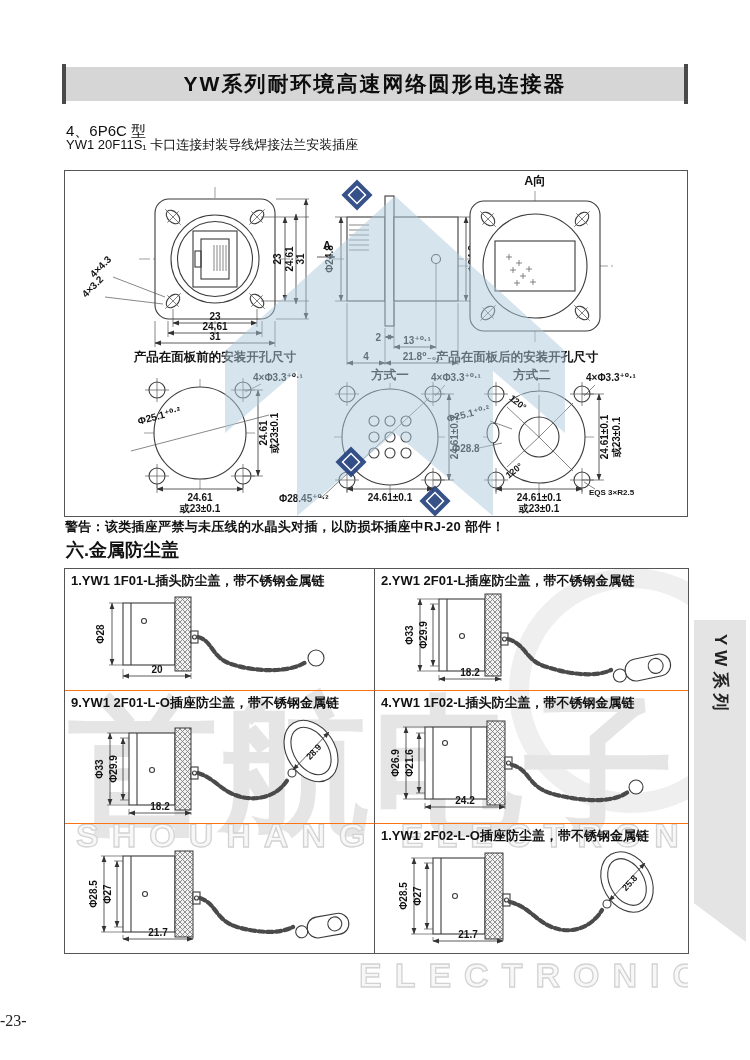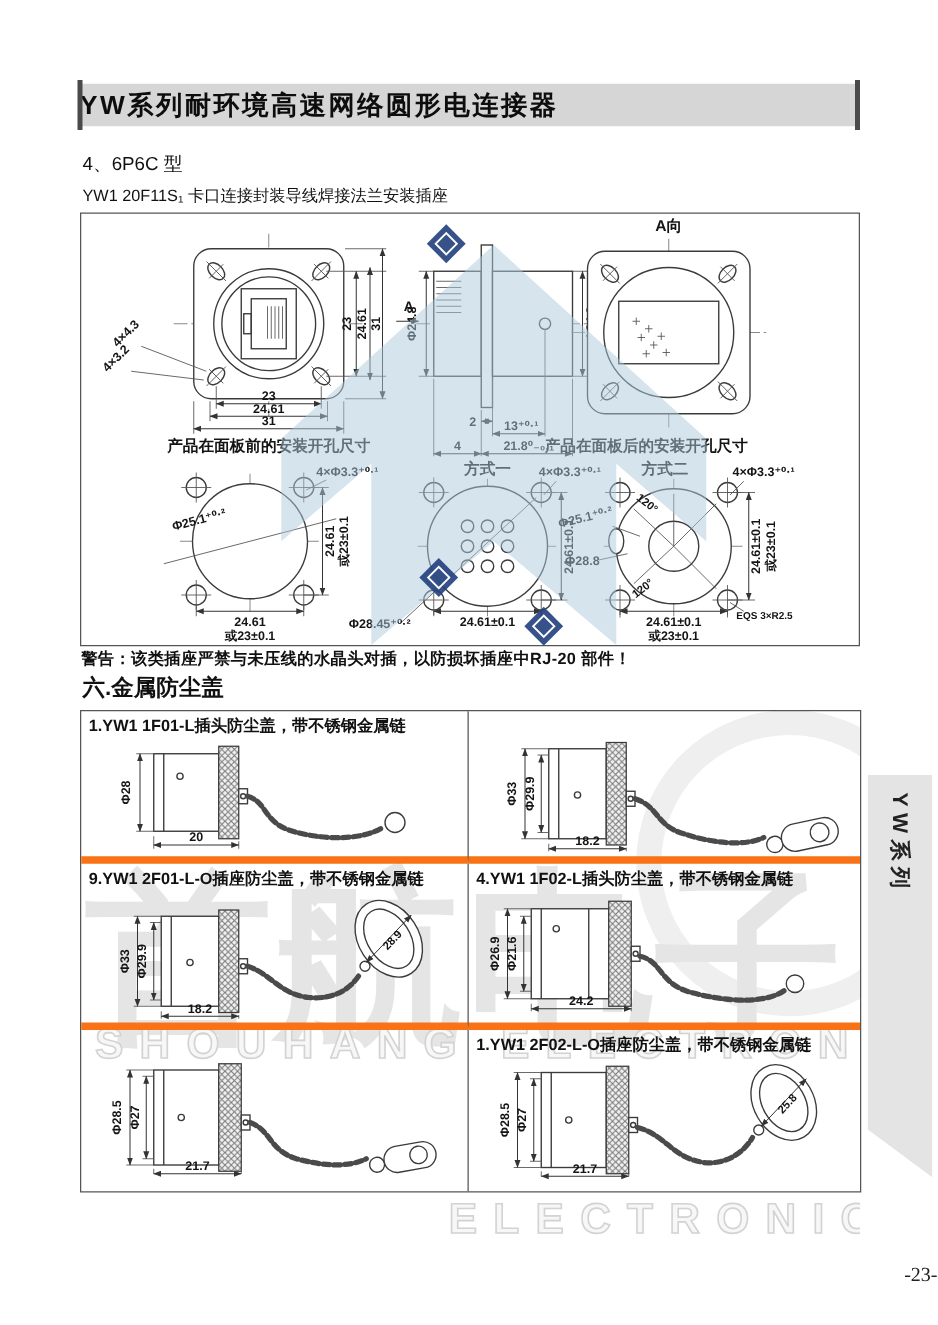--- a/index.html
+++ b/index.html
@@ -1,42 +1,42 @@
 <!DOCTYPE html>
 <html><head>
 <meta charset="utf-8">
 <style>
   html,body{margin:0;padding:0}
   body{width:750px;height:1060px;background:#fff;font-family:"Liberation Sans","DejaVu Sans",sans-serif;color:#111}
   .page{position:relative;width:750px;height:1060px;overflow:hidden;background:#fff}
-  .titlebar{position:absolute;left:64px;top:67px;width:622px;height:34px;background:#d6d6d6;display:flex;align-items:center;justify-content:flex-start}
+  .titlebar{position:absolute;left:64px;top:67px;width:622px;height:34px;background:#d6d6d6;display:flex;align-items:center;justify-content:center}
   .titlebar .tick{position:absolute;top:-3px;width:4px;height:40px;background:#4a4a4a}
   .tick.l{left:-2px}.tick.r{right:-2px}
   h1{margin:0;font-size:21px;font-weight:700;letter-spacing:2px;color:#0d0d0d}
   .sec4{position:absolute;left:66px;top:122px;font-size:15px;font-weight:500}
-  .model{position:absolute;left:66px;top:148px;font-size:13px}
+  .model{position:absolute;left:66px;top:136px;font-size:13px}
   .box1{position:absolute;left:64px;top:170px;width:622px;height:345px;border:1px solid #555;z-index:1}
   .box1 svg.d1{position:absolute;left:0;top:0}
   svg.wmov{position:absolute;left:0;top:0;pointer-events:none}
   .warning{position:absolute;left:65px;top:518px;font-size:13px;font-weight:600;letter-spacing:.3px;z-index:1}
   .sec6{position:absolute;left:66px;top:538px;font-size:18px;font-weight:700;z-index:1}
   .wmgray{position:absolute;left:64px;top:560px;width:624px;height:460px;overflow:hidden;z-index:0}
   .wmring{position:absolute;left:445px;top:8px;width:205px;height:205px;border:20px solid #efefef;border-radius:50%}
   .wmcn{position:absolute;left:4px;top:108px;font-size:150px;font-weight:700;color:#e5e5e5;letter-spacing:2px;white-space:nowrap}
   .wmen{position:absolute;font-weight:700;color:#f7f7f7;-webkit-text-stroke:1.3px #d3d3d3;letter-spacing:13px;white-space:nowrap}
   .wmen1{left:12px;top:256px;font-size:34px}
   .wmen2{left:295px;top:396px;font-size:34px}
   .grid{position:absolute;left:64px;top:568px;width:623px;height:384px;border:1px solid #555;display:grid;grid-template-columns:310px 1fr;grid-template-rows:122px 133px 1fr;z-index:1}
-  .cell{position:relative;border-right:1px solid #555;border-bottom:6px solid #f97316;overflow:hidden}
+  .cell{position:relative;border-right:1px solid #555;border-bottom:1px solid #f97316;overflow:hidden}
   .cell.rc{border-right:none}.cell.br{border-bottom:none}
   .ctitle{font-size:13px;font-weight:600;padding:3px 0 0 6px;white-space:nowrap}
   .cap{position:absolute;left:0;top:18px}
   .side-tab{position:absolute;left:694px;top:620px;width:52px;height:322px;background:#e4e4e4;clip-path:polygon(0 0,100% 0,100% 100%,0 88%);z-index:2}
   .side-tab span{display:block;margin:14px auto 0;writing-mode:vertical-rl;text-orientation:sideways;font-size:17px;font-weight:700;letter-spacing:5px;color:#222}
-  .pageno{position:absolute;left:0;top:1012px;width:750px;text-align:right;font-family:"Liberation Serif","DejaVu Serif",serif;font-size:16px;color:#222;z-index:1}
+  .pageno{position:absolute;left:0;top:1012px;width:750px;text-align:left;font-family:"Liberation Serif","DejaVu Serif",serif;font-size:16px;color:#222;z-index:1}
   svg text{font-family:"Liberation Sans","DejaVu Sans",sans-serif;font-size:10px;font-weight:600;fill:#141414;stroke:none}
   svg text.t12{font-size:12.5px}
   svg text.t11{font-size:11px}
   svg text.t9{font-size:9px}
   svg text.t8{font-size:8px}
   .ln{stroke:#3b3b3b;stroke-width:1.1;fill:none}
   .lw{stroke:#3b3b3b;stroke-width:1.1;fill:#fff}
   .thin{stroke:#555;stroke-width:.7;fill:none}
   .cl{stroke:#777;stroke-width:.7;fill:none;stroke-dasharray:11 3 3 3}
   .dim{stroke:#333;stroke-width:.8;fill:none}
@@ -264,20 +264,21 @@
         <line class="dim" x1="47" y1="16" x2="47" y2="78" marker-start="url(#arr)" marker-end="url(#arr)"></line>
         <text transform="rotate(-90 39 47)" x="39" y="47" text-anchor="middle">Φ28</text>
         <line class="dim" x1="58" y1="89" x2="126" y2="89" marker-start="url(#arr)" marker-end="url(#arr)"></line>
         <text x="92" y="86" text-anchor="middle">20</text>
         <path class="chain" d="M133,50 C148,54 146,70 166,77 C190,85 224,86 241,75"></path>
         <circle class="ln" cx="251" cy="71" r="8" stroke-width="3"></circle>
       </svg>
     </div>
 
     <div class="cell rc">
+      <div class="ctitle">2.YW1 2F01-L插座防尘盖，带不锈钢金属链</div>
       <svg class="cap" width="306" height="96" viewBox="0 0 306 96">
         <rect class="lw" x="64" y="12" width="46" height="72"></rect>
         <line class="ln" x1="72" y1="12" x2="72" y2="84"></line>
         <circle class="ln" cx="87" cy="49" r="2.5"></circle>
         <rect class="kn" x="110" y="7" width="16" height="82"></rect>
         <rect class="lw" x="126" y="46" width="7" height="12"></rect>
           <circle class="ln" cx="129.5" cy="52" r="2"></circle>
         <path class="thin" d="M64,12 H42 M64,84 H42 M64,17 H55 M64,79 H55 M64,88 V94 M126,91 V94"></path>
         <line class="dim" x1="45" y1="12" x2="45" y2="84" marker-start="url(#arr)" marker-end="url(#arr)"></line>
         <text transform="rotate(-90 38 48)" x="38" y="48" text-anchor="middle">Φ33</text>

